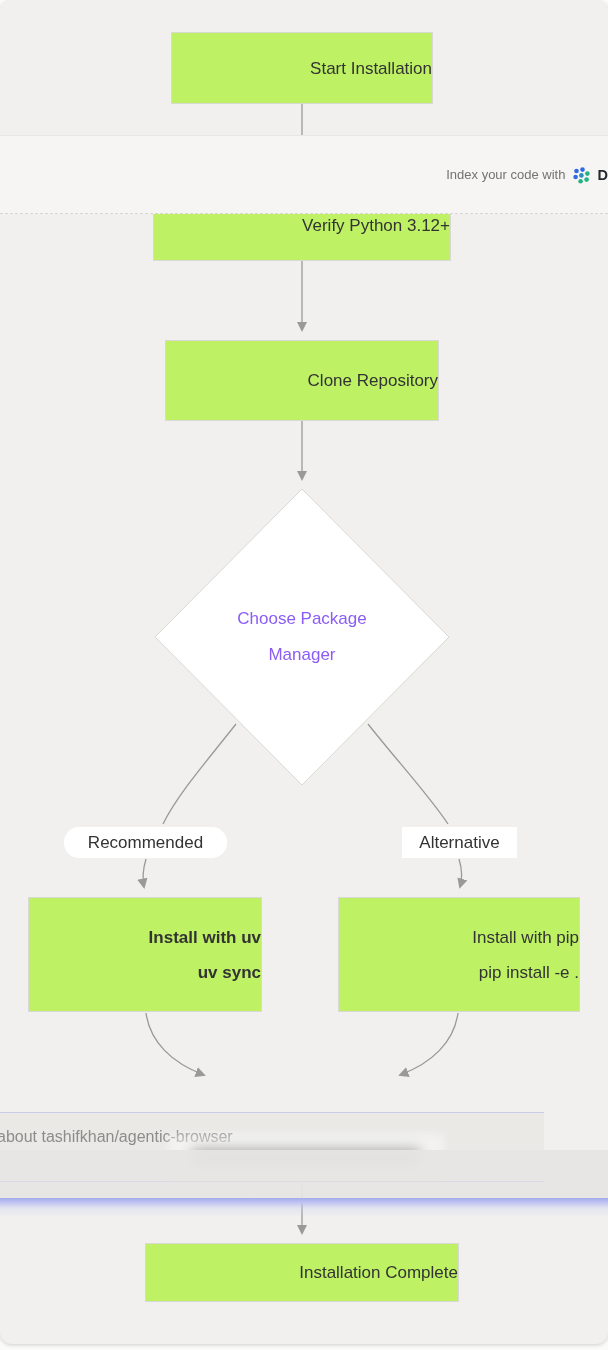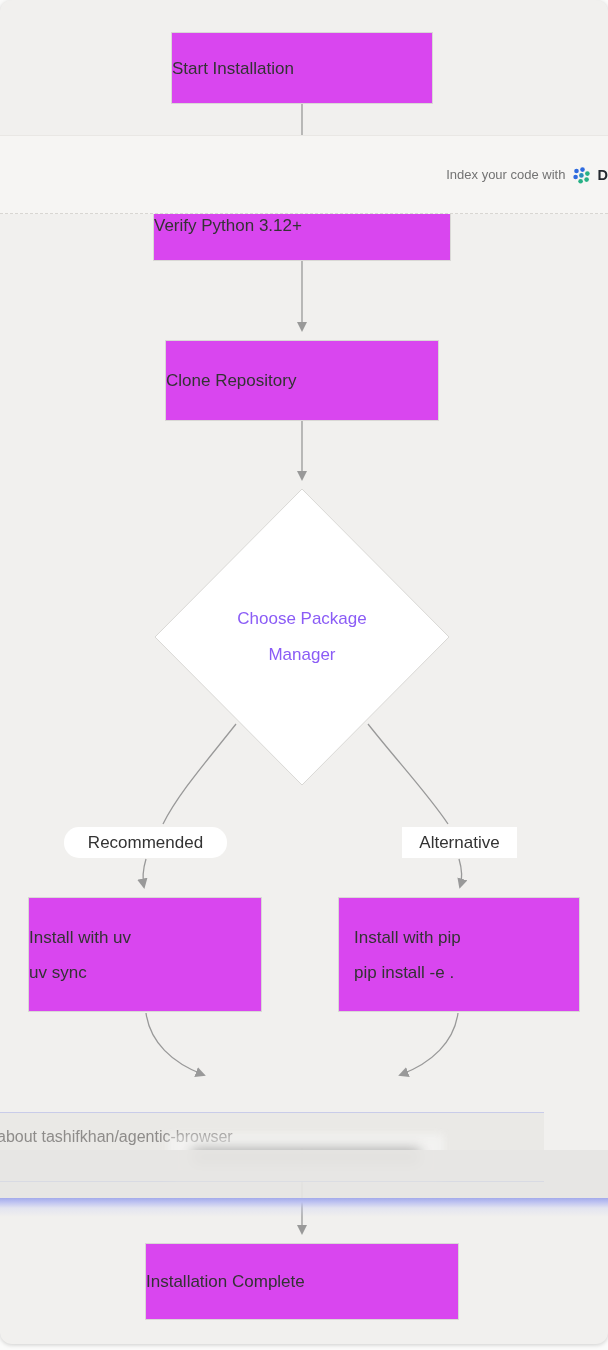--- a/index.html
+++ b/index.html
@@ -9,22 +9,22 @@
     font-family:"Liberation Sans","DejaVu Sans",sans-serif;
   }
   .card{
     position:absolute;left:0;top:0;width:608px;height:1344px;
     background:#f1f0ee;border-radius:12px;
     box-shadow:0 1px 4px rgba(0,0,0,.18);
     overflow:hidden;
   }
   svg.edges{position:absolute;left:0;top:0;z-index:1;}
   .node{
-    position:absolute;z-index:2;background:#d946ef;border:1px solid #d9d8d5;
-    display:flex;flex-direction:column;align-items:flex-start;justify-content:center;
+    position:absolute;z-index:2;background:#bef264;border:1px solid #d9d8d5;
+    display:flex;flex-direction:column;align-items:flex-end;justify-content:center;
     color:#333;font-size:17px;line-height:35px;text-align:center;
     box-sizing:border-box;
   }
   .edge-label{
     position:absolute;z-index:2;background:#fff;color:#333;
     font-size:17px;line-height:31px;text-align:center;box-sizing:border-box;
   }
   .diamond-text{
     position:absolute;z-index:2;color:#8b5cf6;font-size:17px;line-height:36px;
     text-align:center;
@@ -119,31 +119,31 @@
   </div>
 
   <div class="edge-label" style="left:64px;top:827px;width:163px;height:31px;border-radius:15px;">
     <span>Recommended</span>
   </div>
 
   <div class="edge-label" style="left:402px;top:827px;width:115px;height:31px;">
     <span>Alternative</span>
   </div>
 
-  <div class="node" style="left:28px;top:897px;width:234px;height:115px;">
+  <div class="node" style="left:28px;top:897px;width:234px;height:115px;font-weight:bold;">
     <span>Install with uv</span>
     <span>uv sync</span>
   </div>
 
   <div class="node" style="left:338px;top:897px;width:242px;height:115px;padding-left:15px;">
     <span>Install with pip</span>
     <span>pip install -e .</span>
   </div>
 
-  <div class="node" style="left:145px;top:1243px;width:314px;height:77px;">
+  <div class="node" style="left:145px;top:1243px;width:314px;height:59px;">
     <span>Installation Complete</span>
   </div>
 
   <div class="banner">
     <div class="banner-inner">
       <span class="banner-text">Index your code with</span>
       <svg class="logo" viewBox="0 0 18 18">
         <circle cx="4.5" cy="5" r="2.3" fill="#2f6bdf"></circle>
         <circle cx="10.5" cy="3.6" r="2.3" fill="#2f6bdf"></circle>
         <circle cx="3.6" cy="11" r="2.3" fill="#2f6bdf"></circle>

